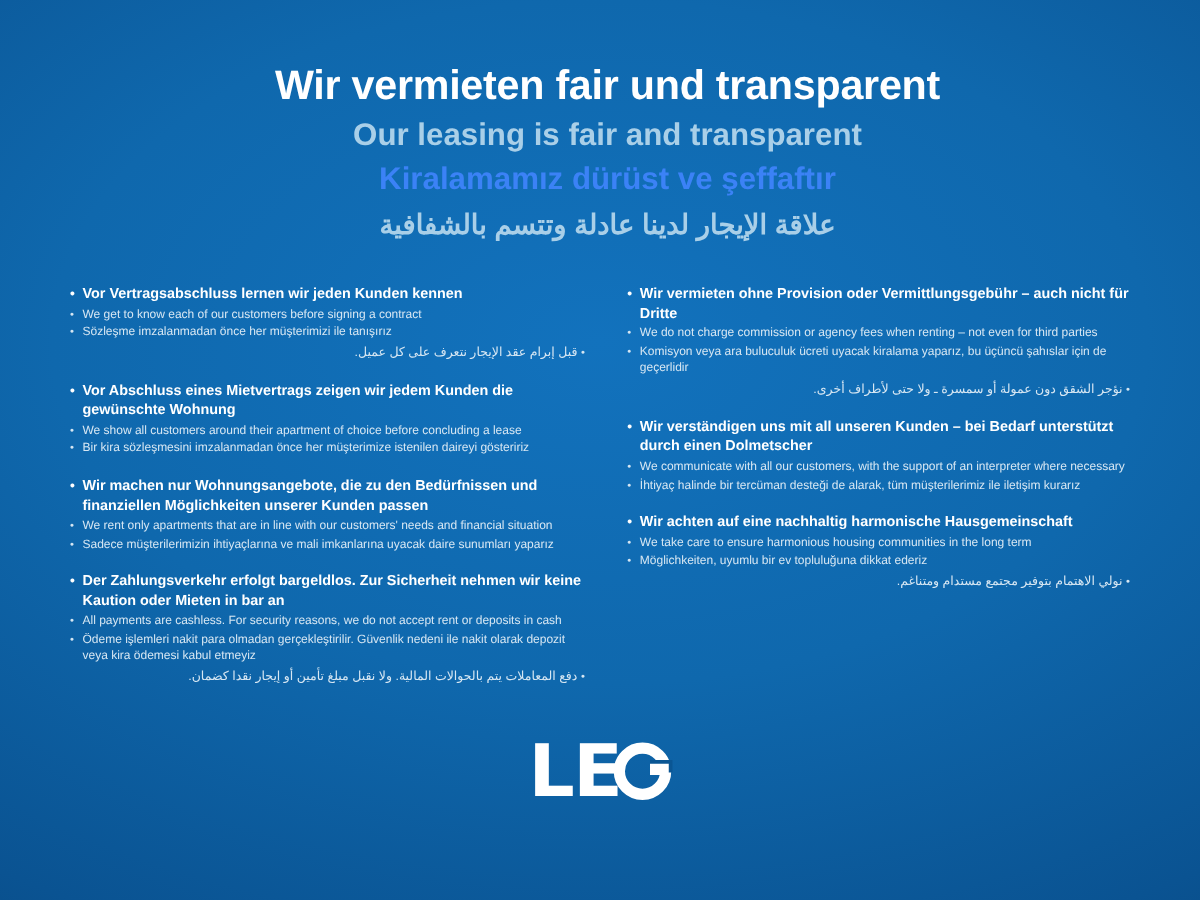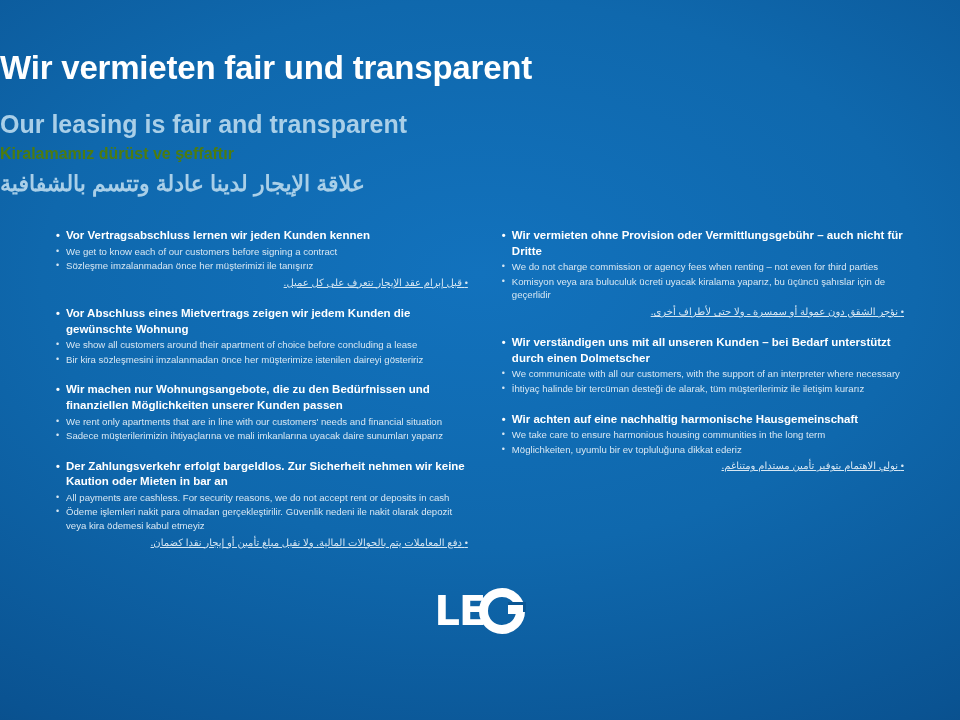--- a/index.html
+++ b/index.html
@@ -19,41 +19,42 @@
 
   .slide {
     width: 960px;
     height: 720px;
     position: relative;
     box-sizing: border-box;
   }
 
   
   .headings {
-    text-align: left;
+    text-align: center;
     padding-top: 48px;
+    padding-left: 12px;
   }
   .title-de {
     font-size: 33px;
     font-weight: bold;
     letter-spacing: -0.2px;
     color: #ffffff;
     line-height: 1.2;
   }
   .title-en {
     font-size: 25px;
     font-weight: bold;
     color: #a9cfe8;
     line-height: 1.35;
-    margin-top: 20px;
+    margin-top: 4px;
   }
   .title-tr {
-    font-size: 16px;
-    font-weight: bold;
-    color: #4d7c0f;
+    font-size: 25px;
+    font-weight: bold;
+    color: #3b82f6;
     line-height: 1.35;
     margin-top: 2px;
   }
   .title-ar {
     font-size: 22px;
     font-weight: bold;
     color: #a9cfe8;
     direction: rtl;
     line-height: 1.4;
     margin-top: 4px;
@@ -119,42 +120,41 @@
     flex: 1;
   }
 
   .sub-ar {
     direction: rtl;
     text-align: right;
     font-size: 10px;
     line-height: 1.5;
     color: #d7e7f3;
     margin-top: 2px;
-    text-decoration: underline;
   }
   .sub-ar .bullet {
     font-size: 9px;
   }
 
   
   .logo {
     position: absolute;
     left: 0;
     top: 588px;
     width: 960px;
     text-align: center;
     height: 64px;
   }
   .logo-wrap {
     display: inline-flex;
     align-items: center;
     justify-content: center;
   }
   .logo-text {
-    font-size: 40px;
+    font-size: 58px;
     font-weight: bold;
     letter-spacing: -1px;
     color: #ffffff;
     line-height: 1;
     font-family: "DejaVu Sans", sans-serif;
   }
   .logo-mark {
     position: relative;
     width: 46px;
     height: 46px;
@@ -314,21 +314,21 @@
         <div class="sub">
           <span class="bullet">•</span>
           <span class="stext">We take care to ensure harmonious housing communities in the long term</span>
         </div>
         <div class="sub">
           <span class="bullet">•</span>
           <span class="stext">Möglichkeiten, uyumlu bir ev topluluğuna dikkat ederiz</span>
         </div>
         <div class="sub-ar">
           <span class="bullet">•</span>
-          <span>نولي الاهتمام بتوفير تأمين مستدام ومتناغم.</span>
+          <span>نولي الاهتمام بتوفير مجتمع مستدام ومتناغم.</span>
         </div>
       </div>
 
     </div>
   </div>
 
   <div class="logo">
     <div class="logo-wrap">
       <span class="logo-text">LE</span>
       <span class="logo-mark">

